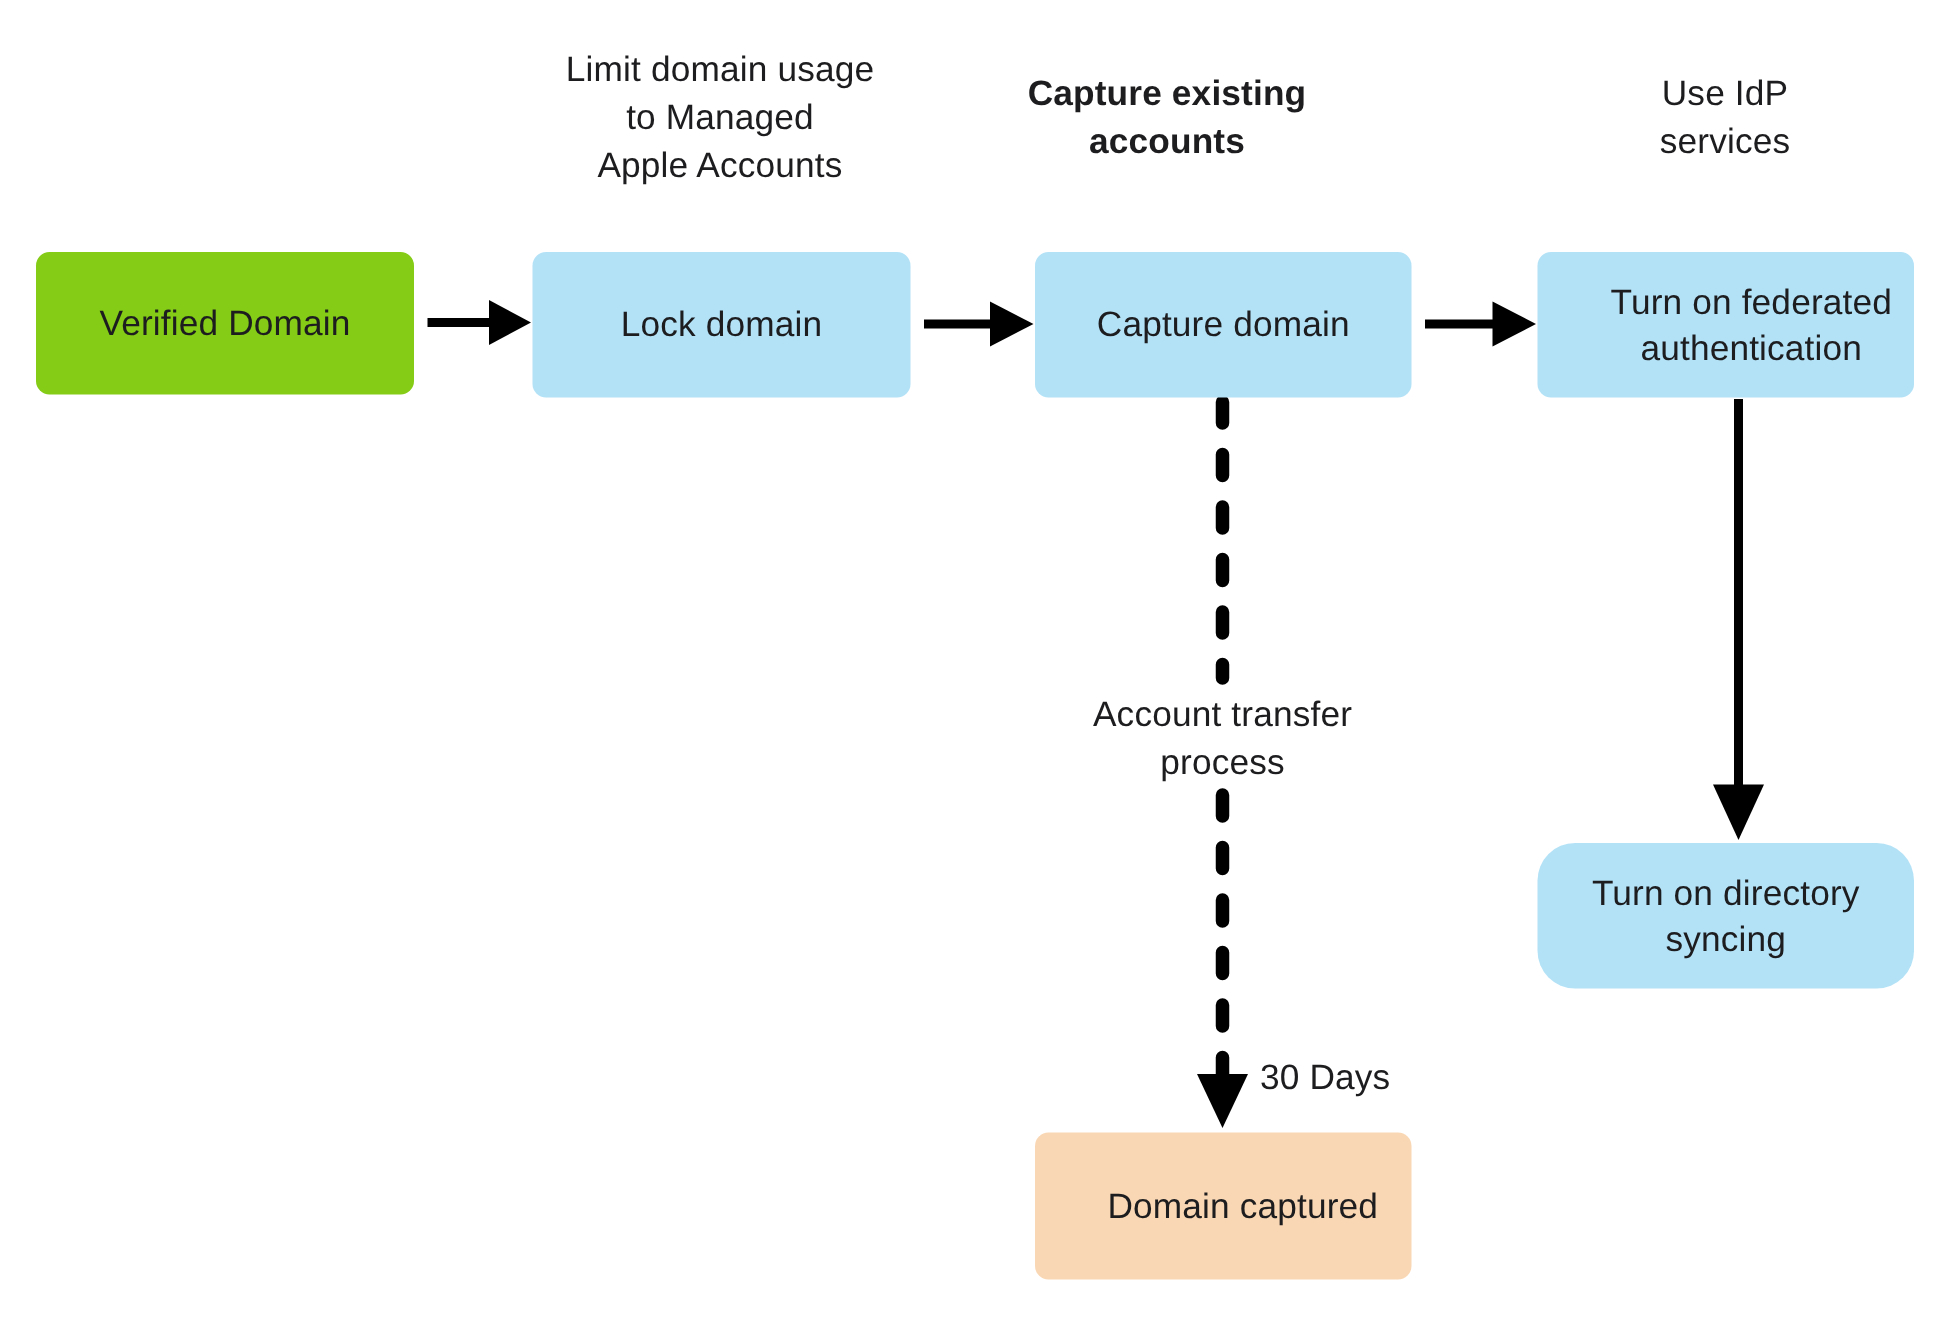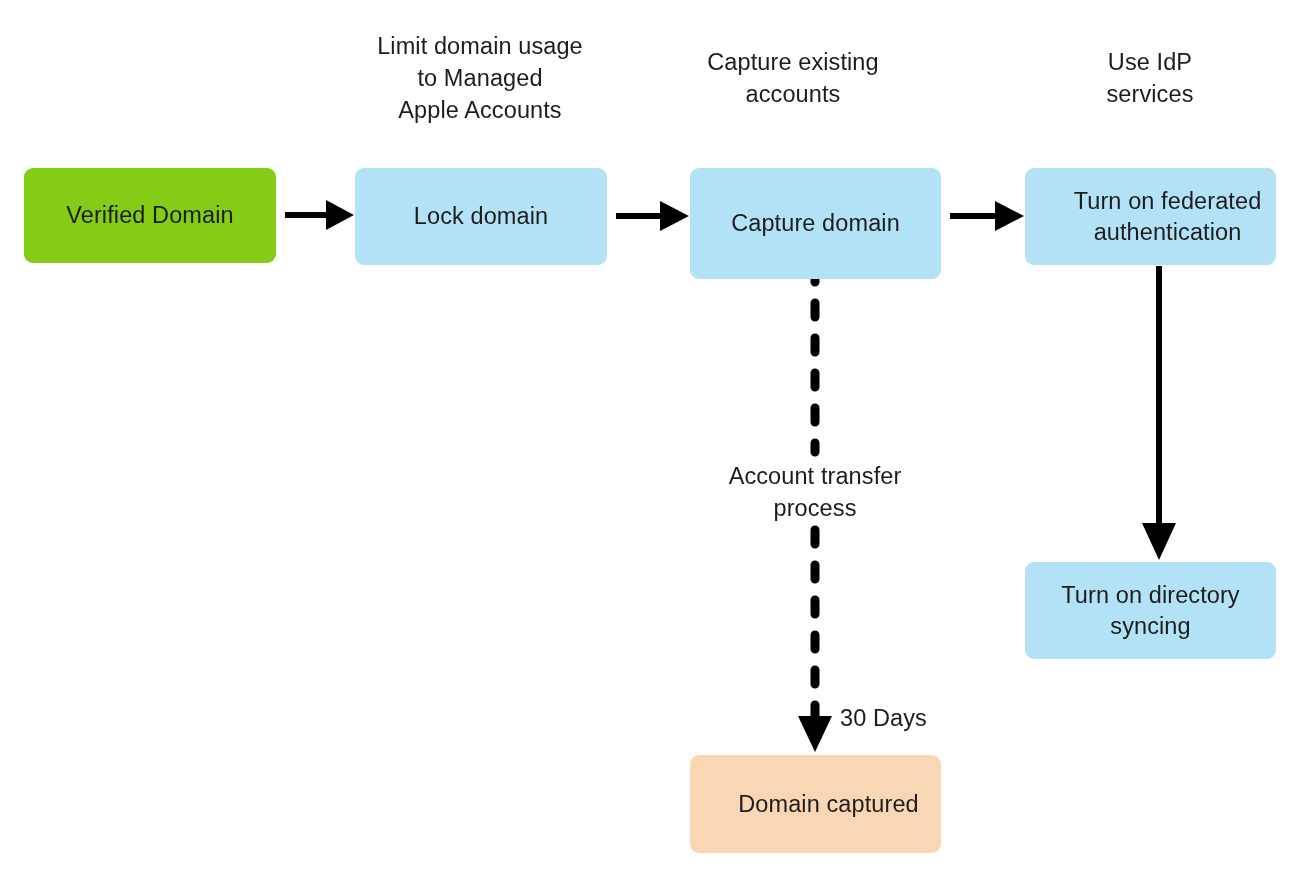--- a/index.html
+++ b/index.html
@@ -91,36 +91,36 @@
       <line x1="815" y1="268" x2="815" y2="452" stroke="#000000" stroke-width="9" stroke-dasharray="14 21" stroke-linecap="round"></line>
       <line x1="815" y1="530" x2="815" y2="716" stroke="#000000" stroke-width="9" stroke-dasharray="14 21" stroke-linecap="round"></line>
       <polygon points="798,716 832,716 815,752" fill="#000000"></polygon>
     </g>
   </svg>
 
   <div class="caption" style="left:330px; top:30px; width:300px;">Limit domain usage
 to Managed
 Apple Accounts</div>
 
-  <div class="caption" style="left:643px; top:46px; width:300px;">Capture existing
+  <div class="caption" style="left:628px; top:46px; width:300px;font-weight:bold;">Capture existing
 accounts</div>
 
   <div class="caption" style="left:1000px; top:46px; width:300px;">Use IdP
 services</div>
 
   <div class="node" style="left:24px; top:168px; width:252px; height:95px; background:#84cc16;">Verified Domain</div>
 
   <div class="node" style="left:355px; top:168px; width:252px; height:97px; background:#b3e2f7;text-align:center;">Lock domain</div>
 
-  <div class="node" style="left:690px; top:168px; width:251px; height:111px; background:#b3e2f7;">Capture domain</div>
+  <div class="node" style="left:690px; top:168px; width:251px; height:97px; background:#b3e2f7;">Capture domain</div>
 
   <div class="node" style="left:1025px; top:168px; width:251px; height:97px; background:#b3e2f7; white-space:pre-line;padding-left:44px;">Turn on federated
 authentication</div>
 
-  <div class="node" style="left:1025px; top:562px; width:251px; height:97px; background:#b3e2f7; white-space:pre-line;">Turn on directory
+  <div class="node" style="left:1025px; top:562px; width:251px; height:97px; background:#b3e2f7; white-space:pre-line;border-radius:25px;">Turn on directory
 syncing</div>
 
   <div class="node" style="left:690px; top:755px; width:251px; height:98px; background:#fad7b4;padding-left:36px;">Domain captured</div>
 
   <div class="edge-label" style="left:665px; top:460px; width:300px;">Account transfer
 process</div>
 
   <div class="edge-label" style="left:840px; top:702px; width:200px; text-align:left;">30 Days</div>
 
 </div>

